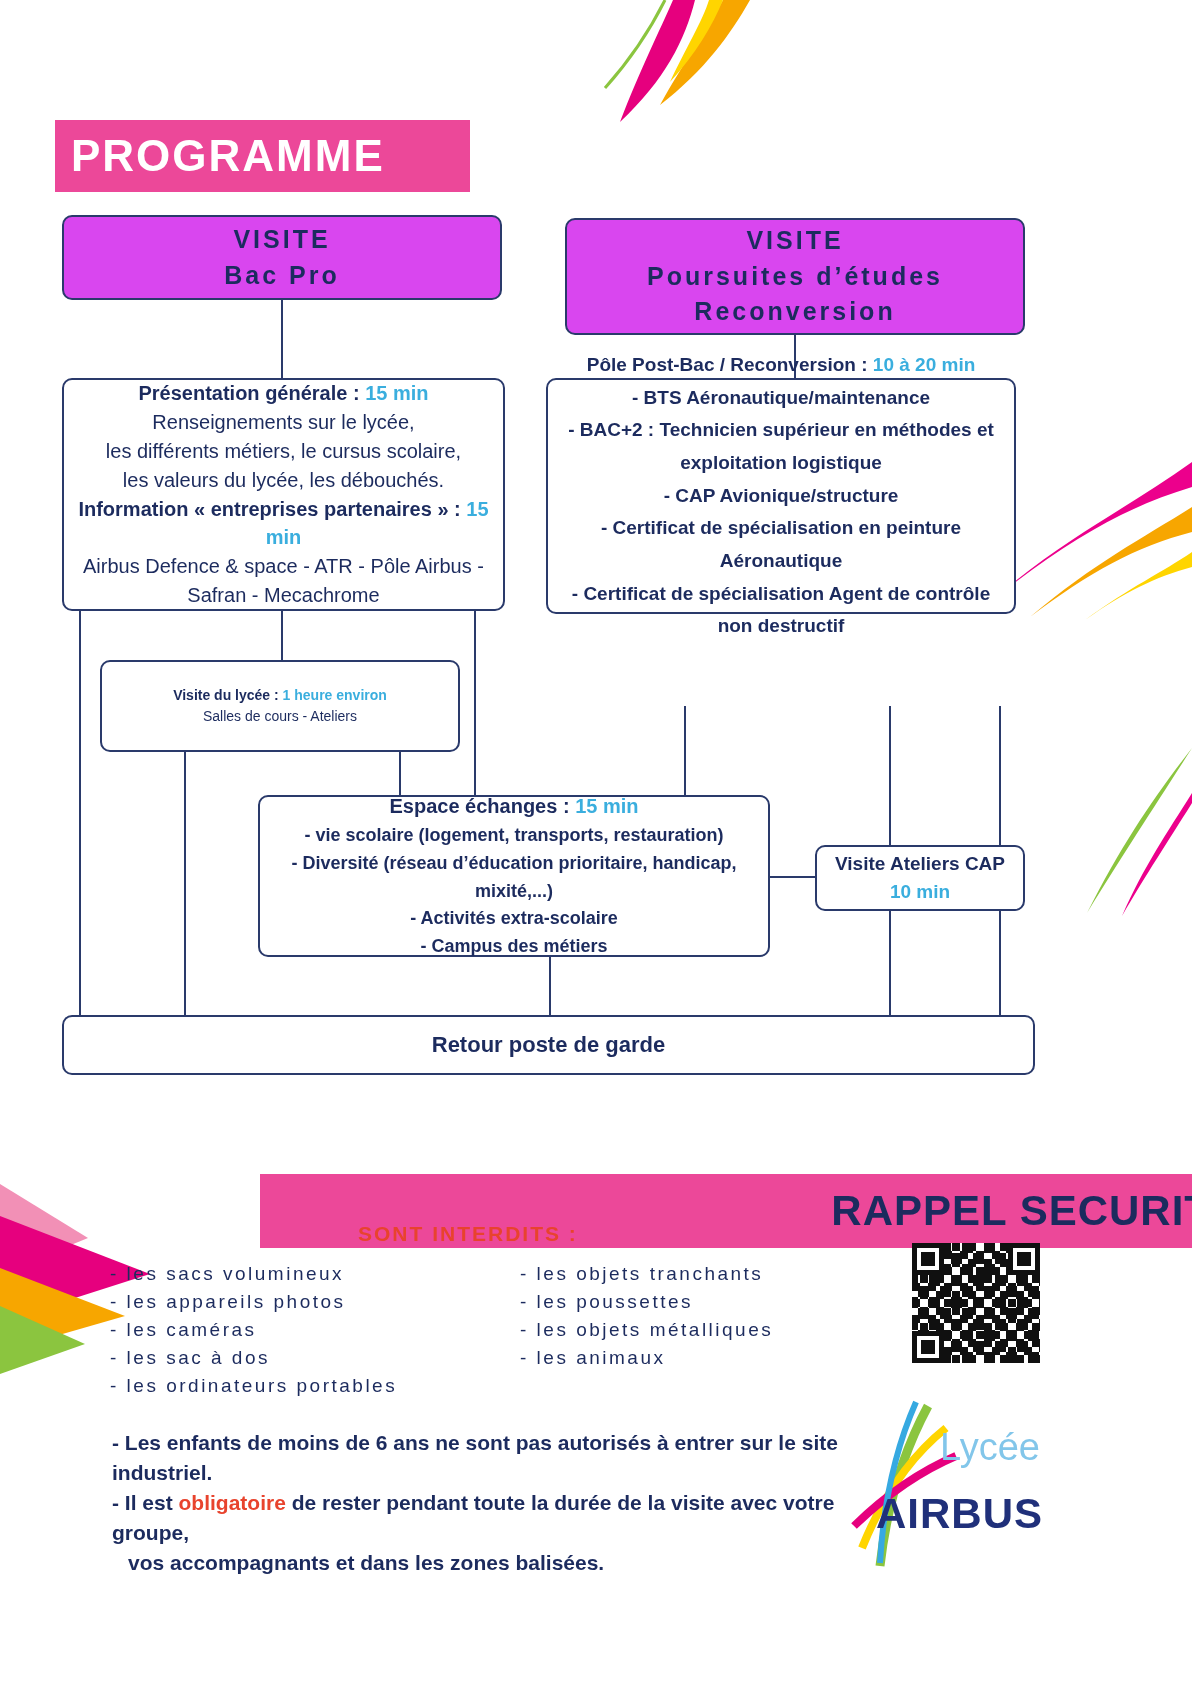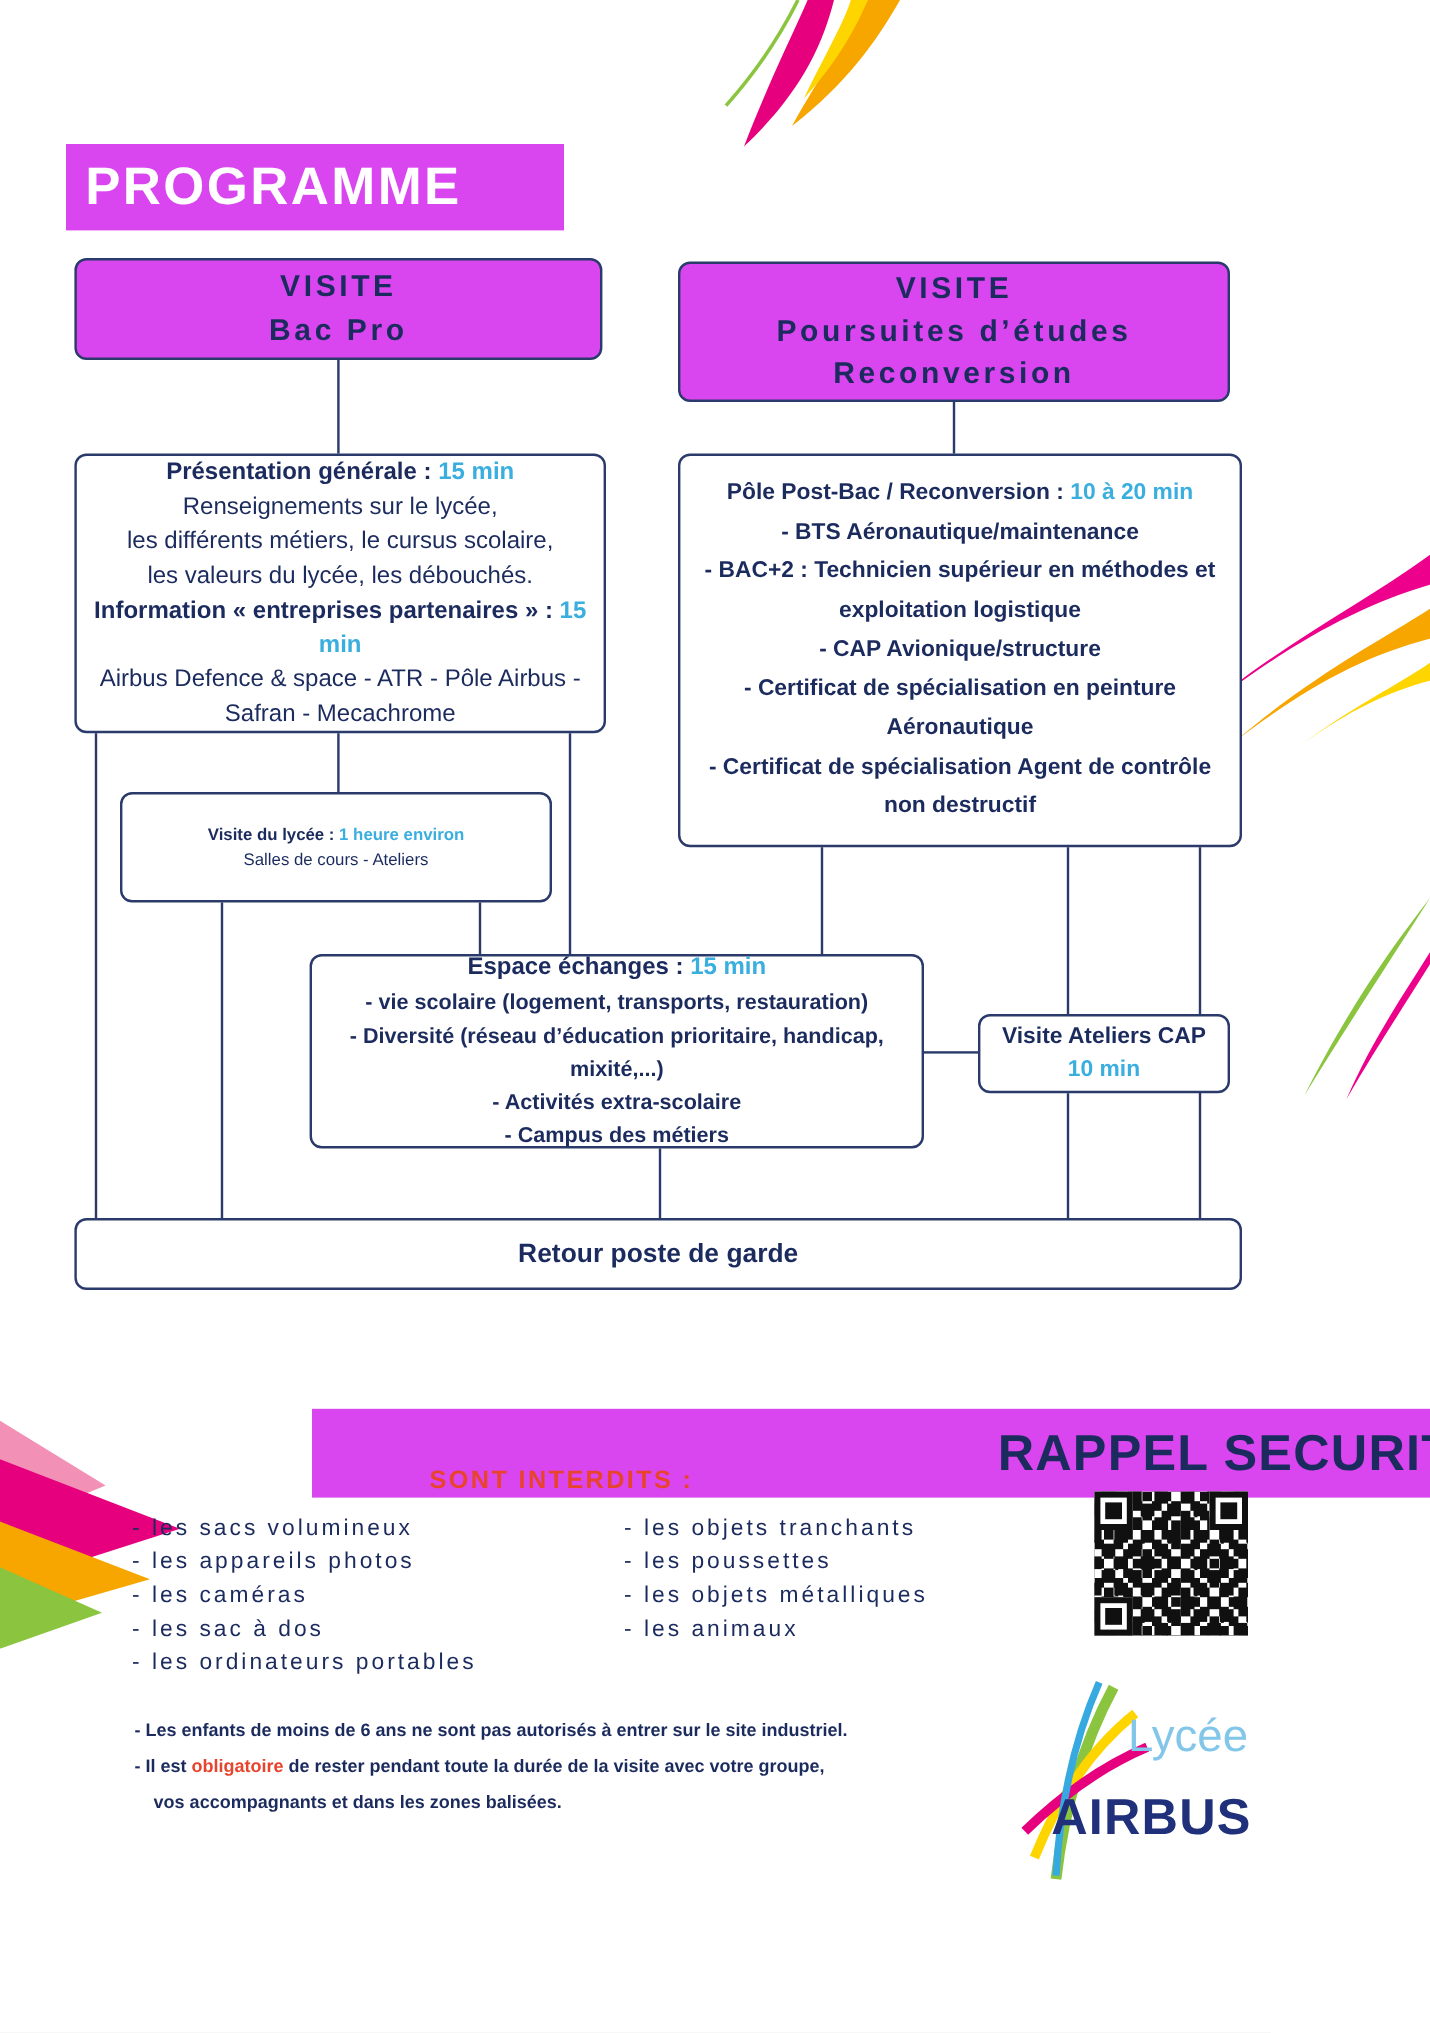--- a/index.html
+++ b/index.html
@@ -1,35 +1,35 @@
 <!DOCTYPE html>
 <html><head>
 <meta charset="utf-8">
 <style>
   * { margin:0; padding:0; box-sizing:border-box; }
   html,body { background:#e9e9e9; }
   body { font-family:"Liberation Sans", sans-serif; }
   .page { position:relative; width:1192px; height:1694px; background:#ffffff; overflow:hidden; margin:0 auto; }
 
   
-  .banner { position:absolute; background:#d946ef; z-index:2; }
+  .banner { position:absolute; background:#ec4899; z-index:2; }
   #banner-programme { left:55px; top:120px; width:415px; height:72px; display:flex; align-items:center; padding-left:16px; }
   #banner-programme span { color:#ffffff; font-size:44px; font-weight:bold; letter-spacing:2px; }
   #banner-rappel { left:260px; top:1174px; width:980px; height:74px; display:flex; align-items:center; justify-content:flex-end; }
   #banner-rappel span { color:#1c2b5e; font-size:42px; font-weight:bold; letter-spacing:1px; }
 
   
   .fbox { position:absolute; border:2px solid #2a3a6b; border-radius:10px; background:#ffffff;
           color:#1c2b5e; display:flex; flex-direction:column; align-items:center; justify-content:center;
           text-align:center; z-index:2; }
   .hbox { background:#d946ef; font-weight:bold; font-size:25px; letter-spacing:3px; line-height:1.42; }
   #box-bacpro      { left:62px;  top:215px; width:440px; height:85px; }
   #box-poursuites  { left:565px; top:218px; width:460px; height:117px; }
   #box-presentation{ left:62px;  top:378px; width:443px; height:233px; font-size:20px; line-height:1.44; padding:6px 10px;border-radius:10px; }
-  #box-postbac     { left:565px; top:378px; width:470px; height:328px; font-size:19px; line-height:1.72; padding:8px 10px; font-weight:600; }
+  #box-postbac     { left:546px; top:378px; width:470px; height:236px; font-size:19px; line-height:1.72; padding:8px 10px; font-weight:600; }
   #box-lycee       { left:100px; top:660px; width:360px; height:92px;  font-size:14px; line-height:1.5;justify-content:center; }
   #box-echanges    { left:258px; top:795px; width:512px; height:162px; font-size:18px; line-height:1.55; padding:6px 8px; font-weight:600; }
   #box-cap         { left:815px; top:845px; width:210px; height:66px;  font-size:19px; font-weight:bold; line-height:1.45; }
   #box-retour      { left:62px;  top:1015px; width:973px; height:60px; font-size:22px; font-weight:bold; }
   .box-title { font-weight:bold; font-size:20px; }
   #box-echanges .box-title { font-size:20px; }
   .blue { color:#3aaede; }
   .b { font-weight:bold; }
 
   
@@ -67,21 +67,21 @@
   .qr { position:absolute; left:912px; top:1243px; width:128px; height:120px; z-index:2;
         background:
           repeating-conic-gradient(#101010 0% 25%, transparent 0% 50%) 0px 0px/16px 16px,
           repeating-conic-gradient(#101010 0% 25%, transparent 0% 50%) 6px 10px/22px 22px,
           #ffffff; }
   .qr-finder { position:absolute; width:32px; height:32px; background:#ffffff; border:5px solid #101010; }
   .qr-finder::after { content:""; position:absolute; inset:4px; background:#101010; }
   .qr-finder.tl { left:0; top:0; } .qr-finder.tr { right:0; top:0; } .qr-finder.bl { left:0; bottom:0; }
 
   
-  #notes { position:absolute; left:112px; top:1428px; width:760px; color:#1c2b5e; font-size:15px;
+  #notes { position:absolute; left:112px; top:1428px; width:760px; color:#1c2b5e; font-size:21px;
            font-weight:bold; line-height:30px; z-index:2; }
   #notes .indent { padding-left:16px; }
   .red { color:#e8432d; }
 
   
   #logo { position:absolute; left:828px; top:1398px; width:250px; height:180px; z-index:2; }
   #logo-lycee  { position:absolute; left:112px; top:28px; color:#82c6ea; font-size:38px; }
   #logo-airbus { position:absolute; left:48px; top:92px; color:#20307a; font-size:42px; font-weight:bold; letter-spacing:1px; }
 </style>
 </head>

